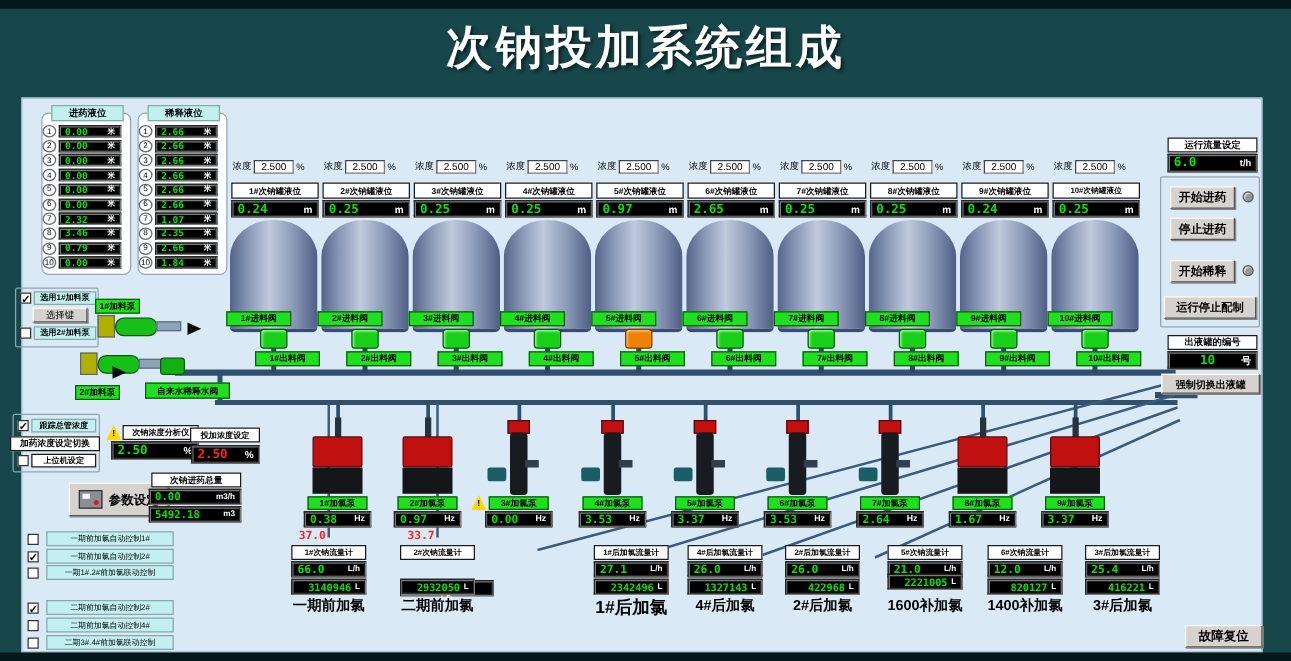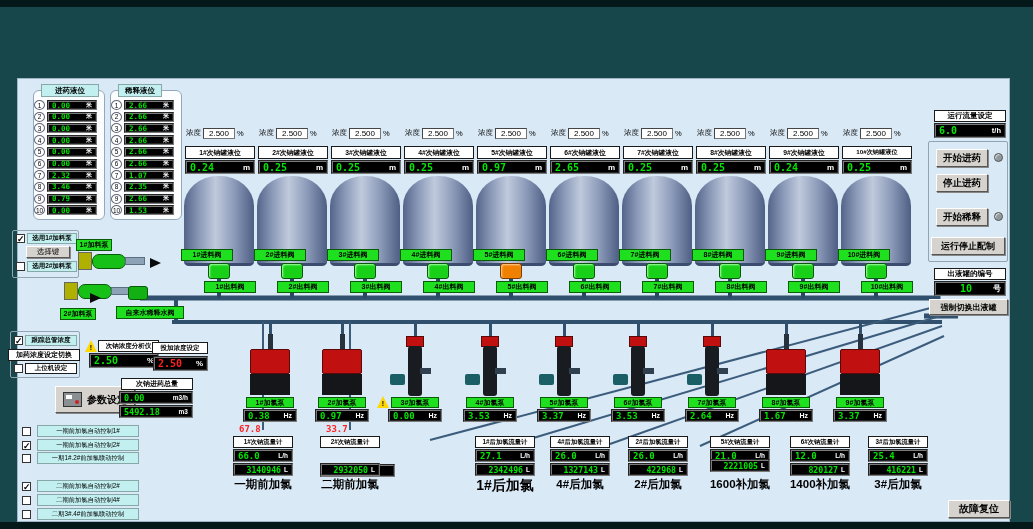--- a/index.html
+++ b/index.html
@@ -30,20 +30,21 @@
   .pname{position:absolute;font-weight:bold;color:#000;text-align:center;box-sizing:border-box}
   .arr{position:absolute;width:0;height:0;border-top:5px solid transparent;border-bottom:5px solid transparent;border-left:11px solid #0a0a0a}
   svg{position:absolute;left:0;top:0;pointer-events:none}
 </style>
 </head>
 <body>
 
 <div class="screen">
   <div class="topstrip"></div>
   <div class="panel"></div>
+  <div class="title">次钠投加系统组成</div>
 
   <svg width="1033" height="529">
     <line x1="140" y1="298" x2="938" y2="298" stroke="#31506e" stroke-width="5"></line>
     <line x1="172" y1="322" x2="942" y2="322" stroke="#31506e" stroke-width="4"></line>
     <line x1="176" y1="296" x2="176" y2="322" stroke="#31506e" stroke-width="4"></line>
     <line x1="938" y1="296" x2="938" y2="318" stroke="#31506e" stroke-width="5"></line>
     <line x1="924" y1="316" x2="958" y2="316" stroke="#31506e" stroke-width="5"></line>
     <line x1="263" y1="322" x2="263" y2="430" stroke="#3c5c7c" stroke-width="2"></line>
     <line x1="350" y1="322" x2="350" y2="430" stroke="#3c5c7c" stroke-width="2"></line>
     <line x1="430" y1="440" x2="938" y2="306" stroke="#3c5c7c" stroke-width="2"></line>
@@ -177,21 +178,21 @@
     <div class="disp" style="position: absolute; left: 47px; top: 193.6px; width: 50px; height: 10px; box-sizing: border-box;">
       <span class="vg" style="font-size: 7.5px;">0.79</span>
       <span class="vu" style="font-size: 6px;">米</span>
     </div>
     <div class="bub" style="position: absolute; left: 34px; top: 205.3px; width: 11px; height: 10px; box-sizing: border-box;">10</div>
     <div class="disp" style="position: absolute; left: 47px; top: 205.3px; width: 50px; height: 10px; box-sizing: border-box;">
       <span class="vg" style="font-size: 7.5px;">0.00</span>
       <span class="vu" style="font-size: 6px;">米</span>
     </div>
     <div class="wpanel" style="position: absolute; left: 110px; top: 90px; width: 72px; height: 130px; box-sizing: border-box;"></div>
-    <div class="abs lblc" style="position: absolute; left: 118px; top: 84px; width: 44px; height: 13px; box-sizing: border-box; font-size: 7.5px; font-weight: bold;">稀释液位</div>
+    <div class="abs lblc" style="position: absolute; left: 118px; top: 84px; width: 58px; height: 13px; box-sizing: border-box; font-size: 7.5px; font-weight: bold;">稀释液位</div>
     <div class="bub" style="position: absolute; left: 111px; top: 100px; width: 11px; height: 10px; box-sizing: border-box;">1</div>
     <div class="disp" style="position: absolute; left: 124px; top: 100px; width: 50px; height: 10px; box-sizing: border-box;">
       <span class="vg" style="font-size: 7.5px;">2.66</span>
       <span class="vu" style="font-size: 6px;">米</span>
     </div>
     <div class="bub" style="position: absolute; left: 111px; top: 111.7px; width: 11px; height: 10px; box-sizing: border-box;">2</div>
     <div class="disp" style="position: absolute; left: 124px; top: 111.7px; width: 50px; height: 10px; box-sizing: border-box;">
       <span class="vg" style="font-size: 7.5px;">2.66</span>
       <span class="vu" style="font-size: 6px;">米</span>
     </div>
@@ -225,21 +226,21 @@
       <span class="vg" style="font-size: 7.5px;">2.35</span>
       <span class="vu" style="font-size: 6px;">米</span>
     </div>
     <div class="bub" style="position: absolute; left: 111px; top: 193.6px; width: 11px; height: 10px; box-sizing: border-box;">9</div>
     <div class="disp" style="position: absolute; left: 124px; top: 193.6px; width: 50px; height: 10px; box-sizing: border-box;">
       <span class="vg" style="font-size: 7.5px;">2.66</span>
       <span class="vu" style="font-size: 6px;">米</span>
     </div>
     <div class="bub" style="position: absolute; left: 111px; top: 205.3px; width: 11px; height: 10px; box-sizing: border-box;">10</div>
     <div class="disp" style="position: absolute; left: 124px; top: 205.3px; width: 50px; height: 10px; box-sizing: border-box;">
-      <span class="vg" style="font-size: 7.5px;">1.53</span>
+      <span class="vg" style="font-size: 7.5px;">1.84</span>
       <span class="vu" style="font-size: 6px;">米</span>
     </div>
     <div class="abs" style="position: absolute; left: 186px; top: 127px; width: 70px; height: 12px; box-sizing: border-box; display: flex; align-items: center; gap: 2px;">
       <span style="font-size: 7.5px;">浓度</span>
       <span class="concbox" style="width: 32px; height: 11px;">2.500</span>
       <span style="font-size: 7.5px;">%</span>
     </div>
     <div class="abs lblw" style="position: absolute; left: 185px; top: 146px; width: 70px; height: 13px; box-sizing: border-box; font-size: 6.8px;">1#次钠罐液位</div>
     <div class="disp" style="position: absolute; left: 185px; top: 160px; width: 70px; height: 14px; box-sizing: border-box;">
       <span class="vg" style="font-size: 10px;">0.24</span>
@@ -465,21 +466,21 @@
     </div>
     <div class="abs" style="position: absolute; left: 859px; top: 322px; width: 3px; height: 20px; box-sizing: border-box; background: rgb(49, 80, 110);"></div>
     <div class="abs" style="position: absolute; left: 858px; top: 334px; width: 5px; height: 16px; box-sizing: border-box; background: rgb(38, 50, 62);"></div>
     <div class="abs" style="position: absolute; left: 840px; top: 349px; width: 40px; height: 25px; box-sizing: border-box; background: rgb(192, 16, 16); border: 1px solid rgb(90, 8, 8); border-radius: 2px;"></div>
     <div class="abs" style="position: absolute; left: 840px; top: 374px; width: 40px; height: 21px; box-sizing: border-box; background: rgb(20, 22, 26);"></div>
     <div class="abs lblg" style="position: absolute; left: 836px; top: 397px; width: 48px; height: 11px; box-sizing: border-box; font-size: 7px;">9#加氯泵</div>
     <div class="disp" style="position: absolute; left: 833px; top: 409px; width: 54px; height: 13px; box-sizing: border-box;">
       <span class="vg" style="font-size: 9px;">3.37</span>
       <span class="vu" style="font-size: 7px;">Hz</span>
     </div>
-    <div class="abs vr" style="position: absolute; left: 239px; top: 424px; width: 40px; height: 10px; box-sizing: border-box; font-size: 9px;">67.8</div>
+    <div class="abs vr" style="position: absolute; left: 239px; top: 424px; width: 40px; height: 10px; box-sizing: border-box; font-size: 9px;">37.0</div>
     <div class="abs lblw" style="position: absolute; left: 233px; top: 436px; width: 60px; height: 12px; box-sizing: border-box; font-size: 6.3px;">1#次钠流量计</div>
     <div class="disp" style="position: absolute; left: 233px; top: 449px; width: 60px; height: 13px; box-sizing: border-box;">
       <span class="vg" style="font-size: 9px;">66.0</span>
       <span class="vu" style="font-size: 6.5px;">L/h</span>
     </div>
     <div class="disp" style="position: absolute; left: 233px; top: 463px; width: 60px; height: 13px; box-sizing: border-box;">
       <span class="vg" style="font-size: 8.2px; flex-grow: 1; text-align: right; padding-right: 3px;">3140946</span>
       <span class="vu" style="font-size: 6.5px;">L</span>
     </div>
     <div class="pname" style="position: absolute; left: 228px; top: 477px; width: 70px; height: 14px; box-sizing: border-box; font-size: 11.5px;">一期前加氯</div>

